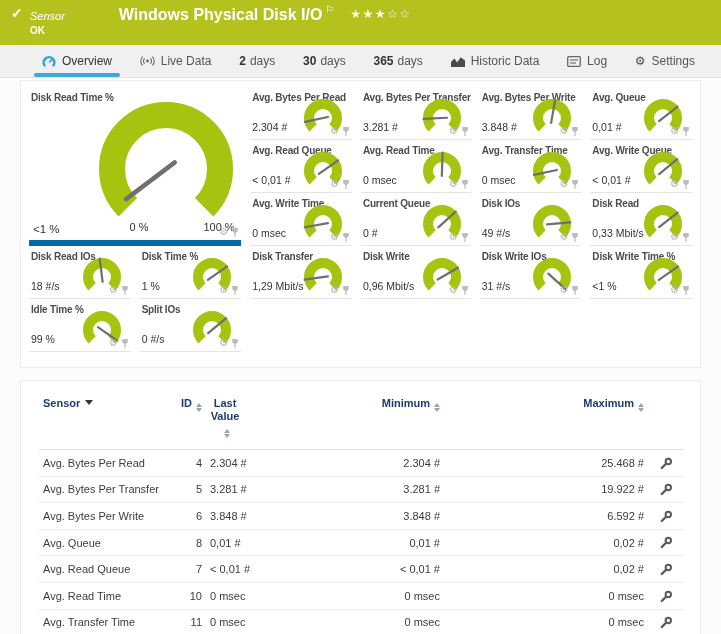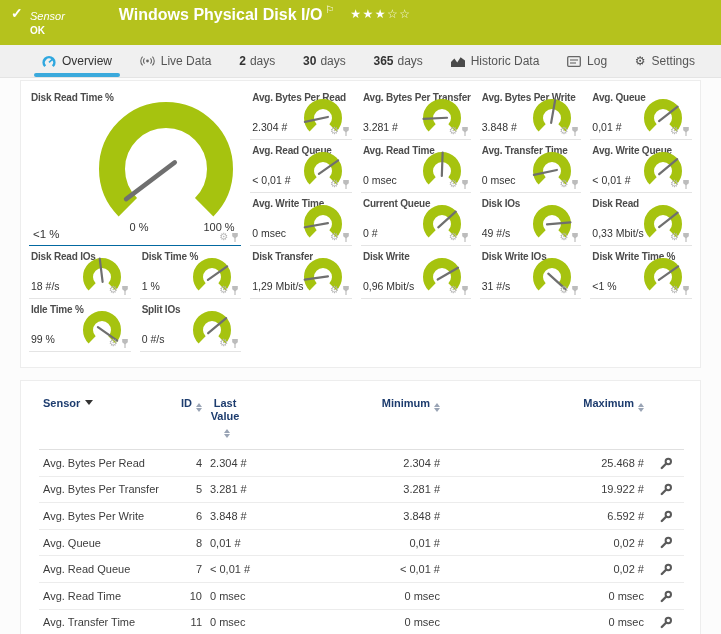--- a/index.html
+++ b/index.html
@@ -43,21 +43,21 @@
   .gauge-grid { display:grid; grid-template-columns:repeat(6,1fr); column-gap:9px; grid-auto-rows:53px; }
   .tile { position:relative; border-bottom:1px solid #e4e4e4; }
   .tile-title { font-size:10px; font-weight:bold; color:#4c4c4c; padding:5px 0 0 2px;
                 white-space:nowrap; letter-spacing:-.2px; }
   .tile-gauge { position:absolute; right:8px; top:11px; }
   .tile-value { position:absolute; left:2px; bottom:6px; font-size:10.5px; color:#333; white-space:nowrap; }
   .tile-icons { position:absolute; right:2px; bottom:3px; display:flex; align-items:center; gap:3px; }
   .tile-icons .gear-sm { font-size:10px; color:#b6b6b6; line-height:1; cursor:pointer; }
   .tile-icons svg { display:block; cursor:pointer; }
 
-  .big-tile { grid-column:1 / 3; grid-row:1 / 4; position:relative; border-bottom:1px solid #0369a1; }
+  .big-tile { grid-column:1 / 3; grid-row:1 / 4; position:relative; border-bottom:6px solid #0369a1; }
   .big-gauge-svg { position:absolute; left:0; top:14px; }
   .big-scale { position:absolute; top:134px; font-size:11px; color:#333; text-align:center; }
   .big-scale.min { left:92px; width:36px; }
   .big-scale.max { left:168px; width:44px; }
   .big-value { position:absolute; left:4px; bottom:5px; font-size:11.5px; color:#333; }
 
   
   table { width:100%; border-collapse:collapse; font-size:11px; table-layout:fixed; }
   th { color:#1d3c6e; font-weight:bold; text-align:right; padding:6px 4px 8px 4px; vertical-align:top; line-height:13px; }
   th.c-channel { text-align:left; }

